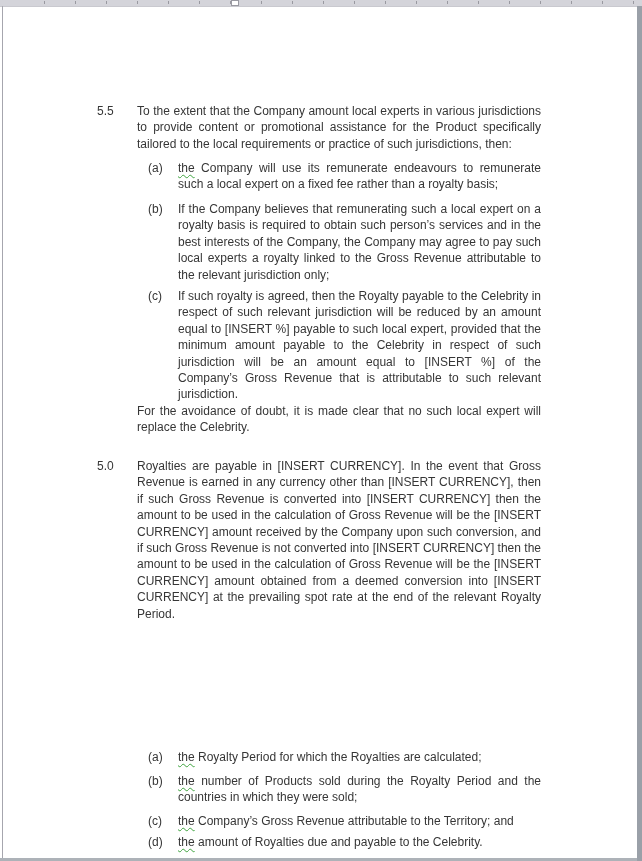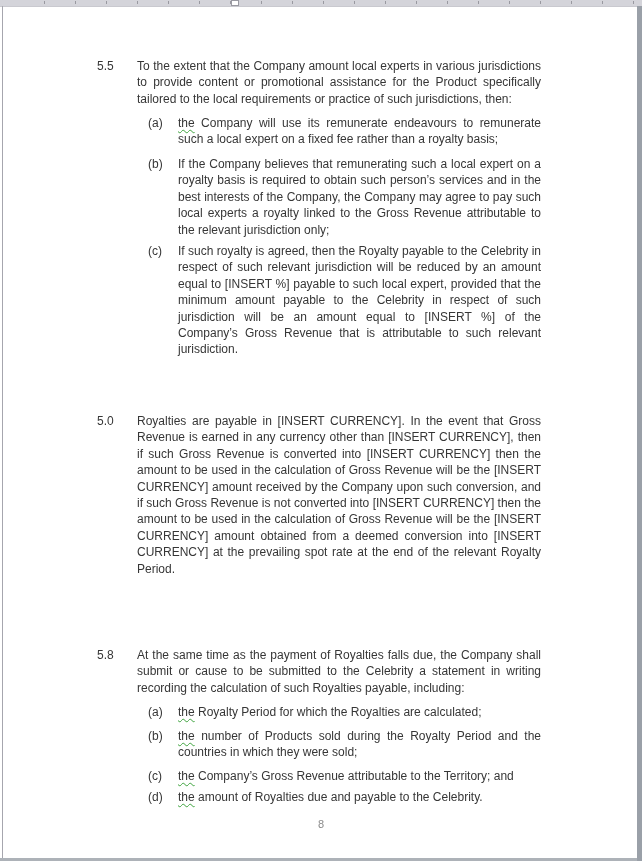--- a/index.html
+++ b/index.html
@@ -20,21 +20,21 @@
   .ruler-marker {
     position:absolute; left:231px; top:0; width:8px; height:6px;
     background:#ffffff; border:1px solid #9a9aa2; box-sizing:border-box;
   }
 
   
   .edge-left  { position:absolute; left:2px; top:6px; bottom:3px; width:1px; background:#a6a6ae; }
   .edge-right { position:absolute; right:0; top:6px; bottom:0; width:5px; background:#9aa0a8; }
   .edge-bottom{ position:absolute; left:0; right:5px; bottom:0; height:3px; background:#adb2b8; }
 
-  .page { position:absolute; inset:0; }
+  .page { position:absolute; inset:0;margin-top:45px; }
 
   .clause, .para {
     position:absolute; left:137px; width:404px;
     font-size:12px; line-height:16.4px; color:#363636;
     text-align:justify;
   }
   .clause .num { position:absolute; left:-40px; top:0; }
 
   .subitem {
     position:absolute; left:178px; width:363px;
@@ -81,31 +81,28 @@
     <div class="subitem" style="top:156px">
       <span class="slabel">(b)</span>
       <div>If the Company believes that remunerating such a local expert on a royalty basis is required to obtain such person’s services and in the best interests of the Company, the Company may agree to pay such local experts a royalty linked to the Gross Revenue attributable to the relevant jurisdiction only;</div>
     </div>
 
     <div class="subitem" style="top:243px">
       <span class="slabel">(c)</span>
       <div>If such royalty is agreed, then the Royalty payable to the Celebrity in respect of such relevant jurisdiction will be reduced by an amount equal to [INSERT %] payable to such local expert, provided that the minimum amount payable to the Celebrity in respect of such jurisdiction will be an amount equal to [INSERT %] of the Company’s Gross Revenue that is attributable to such relevant jurisdiction.</div>
     </div>
 
+    <div class="para" style="top:358px">For the avoidance of doubt, it is made clear that no such local expert will replace the Celebrity.</div>
 
     <div class="clause" style="top:413px">
       <span class="num">5.0</span>
       <div>Royalties are payable in [INSERT CURRENCY]. In the event that Gross Revenue is earned in any currency other than [INSERT CURRENCY], then if such Gross Revenue is converted into [INSERT CURRENCY] then the amount to be used in the calculation of Gross Revenue will be the [INSERT CURRENCY] amount received by the Company upon such conversion, and if such Gross Revenue is not converted into [INSERT CURRENCY] then the amount to be used in the calculation of Gross Revenue will be the [INSERT CURRENCY] amount obtained from a deemed conversion into [INSERT CURRENCY] at the prevailing spot rate at the end of the relevant Royalty Period.</div>
     </div>
 
 
-    <div class="clause" style="top:647px">
-      <span class="num">5.8</span>
-      <div>At the same time as the payment of Royalties falls due, the Company shall submit or cause to be submitted to the Celebrity a statement in writing recording the calculation of such Royalties payable, including:</div>
-    </div>
 
     <div class="subitem" style="top:704px">
       <span class="slabel">(a)</span>
       <div><span class="grammar">the</span><span> Royalty Period for which the Royalties are calculated;</span></div>
     </div>
 
     <div class="subitem" style="top:728px">
       <span class="slabel">(b)</span>
       <div><span class="grammar">the</span><span> number of Products sold during the Royalty Period and the countries in which they were sold;</span></div>
     </div>

